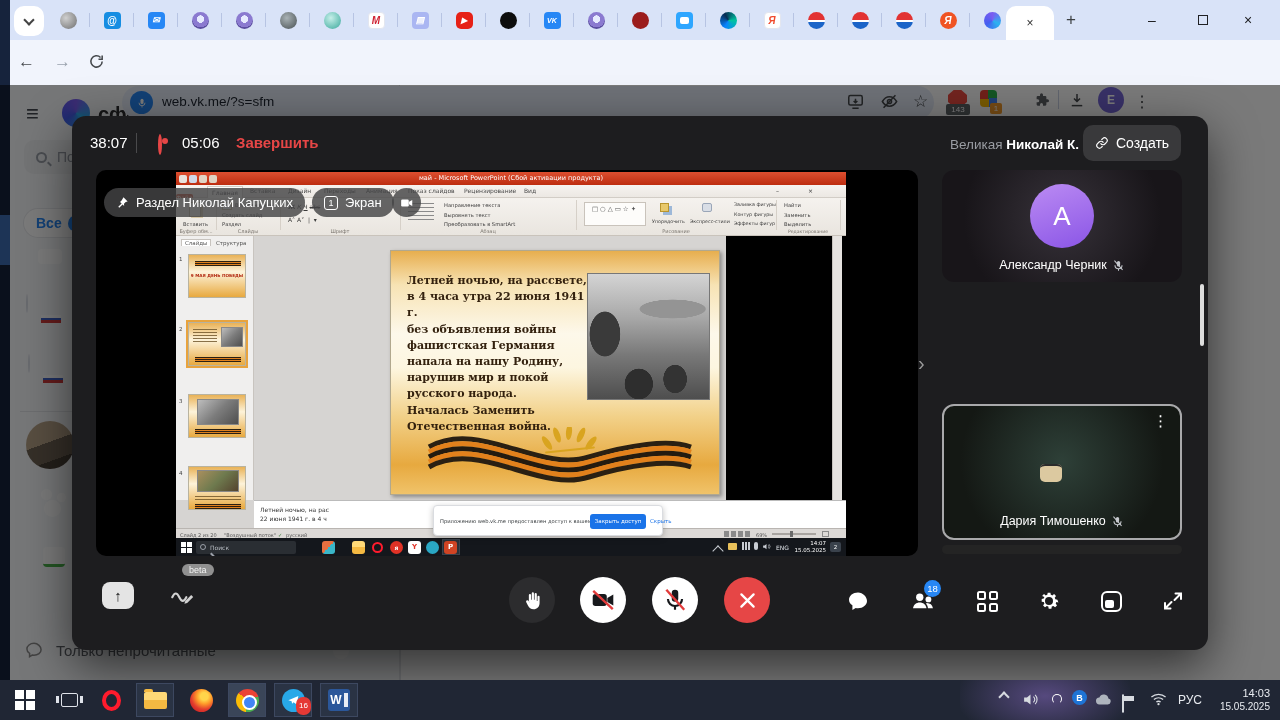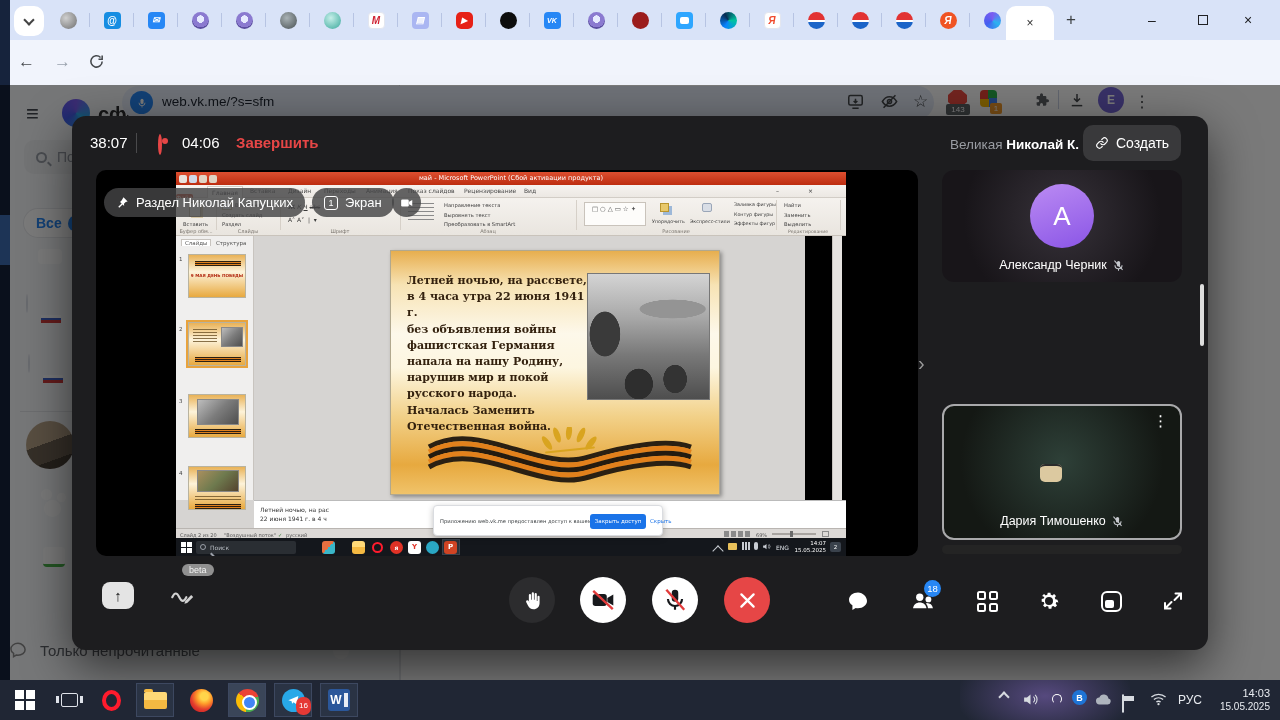--- a/index.html
+++ b/index.html
@@ -71,21 +71,21 @@
 .sav1{border-radius:12px;background:#2787f5;position:relative}
 .sav1::after{content:"";position:absolute;left:12px;top:16px;width:24px;height:15px;background:#fff;border-radius:4px}
 .sav-emb{background:radial-gradient(circle at 50% 42%,#fff 0 30%,#dfe6f3 32% 58%,#b9c6e6 60%);border:1px solid #d9dde6;position:relative}
 .sav-emb::after{content:"";position:absolute;left:14px;top:20px;width:20px;height:8px;background:linear-gradient(180deg,#fff 33%,#3f63c8 33% 66%,#d23b3b 66%)}
 .sav-photo{background:linear-gradient(160deg,#b9a489 0 45%,#6f6354 45% 75%,#4a4138 75%)}
 .sav-green{background:#35b36b;position:relative}
 .sav-green::after{content:"";position:absolute;left:11px;top:12px;width:11px;height:11px;border-radius:50%;background:#fff;box-shadow:15px 3px 0 -1px #fff,6px 14px 0 3px #fff}
 .sav-cal{background:#4bb34b;position:relative}
 .sav-cal::after{content:"";position:absolute;left:13px;top:14px;width:22px;height:20px;background:#fff;border-radius:4px;box-shadow:inset 0 5px 0 #4bb34b00,inset 0 -12px 0 -9px #4bb34b}
 .listdiv{left:20px;width:60px;height:1px;background:#e2e4e8}
-.unreadrow{left:8px;top:555px;display:flex;align-items:center;gap:12px}
+.unreadrow{left:24px;top:555px;display:flex;align-items:center;gap:12px}
 .unreadlbl{font-size:15px;color:#5d6067}
 .tog{width:38px;height:22px;border-radius:11px;background:#d4d6da;position:relative}
 .tog::after{content:"";position:absolute;right:3px;top:3px;width:16px;height:16px;border-radius:50%;background:#fff}
 .dim{left:0;top:0;width:1280px;height:595px;background:rgba(0,0,0,.52);z-index:5}
 
 
 .modal{left:72px;top:31px;width:1136px;height:534px;background:#1d1d1f;border-radius:14px;z-index:10;box-shadow:0 16px 48px rgba(0,0,0,.6)}
 .calltime{left:18px;top:18px;font-size:15px;color:#fff}
 .hdrdiv{left:64px;top:17px;width:1px;height:20px;background:#4a4a4c}
 .recdot{left:86px;top:20px;width:14px;height:14px;border-radius:50%;border:2px solid #e64646;position:relative}
@@ -122,21 +122,21 @@
 .baricon{width:26px;height:26px;display:flex;align-items:center;justify-content:center}
 .grid4{display:grid;grid-template-columns:9px 9px;grid-template-rows:9px 9px;gap:3px}
 .grid4 i{border:2px solid #fff;border-radius:2.5px}
 .pip{width:21px;height:21px;border:2.2px solid #fff;border-radius:6px;position:relative}
 .pip::after{content:"";position:absolute;left:2px;bottom:2px;width:9px;height:8px;background:#fff;border-radius:2px}
 .sharebtn{left:30px;top:466px;width:32px;height:27px;background:#e4e4e4;border-radius:8px;display:flex;align-items:center;justify-content:center;font-size:15px;font-weight:bold;color:#1a1a1a}
 .betapill{left:110px;top:448px;background:#909090;color:#f2f2f2;font-size:9px;border-radius:8px;padding:1px 7px}
 .pplbadge{left:852px;top:464px;width:17px;height:17px;border-radius:50%;background:#2787f5;color:#fff;font-size:9.5px;display:flex;align-items:center;justify-content:center;z-index:2}
 
 
-.screen{left:80px;top:2px;width:629px;height:384px;background:#d6d4d2;font-family:"DejaVu Sans",sans-serif}
+.screen{left:80px;top:2px;width:550px;height:384px;background:#d6d4d2;font-family:"DejaVu Sans",sans-serif}
 .ptitle{left:0;top:0;width:670px;height:13px;background:linear-gradient(180deg,#dd4f30,#bd2d10);color:#fff;font-size:6.5px;text-align:center;line-height:13px;white-space:nowrap}
 .qat{left:3px;top:2.5px;display:flex;gap:2px}
 .qat i{width:8px;height:8px;border-radius:2px}
 .ptabs{left:0;top:13px;width:670px;height:13px;background:linear-gradient(#f6f3f0,#ece8e3);border-bottom:1px solid #d2cdc6}
 .ptab2{position:absolute;top:1.5px;font-size:6px;color:#4a4a4a;white-space:nowrap}
 .pfile{left:2px;top:1px;width:26px;height:11px;background:#bf3a1d;color: #fff;border-radius:2px 2px 0 0;text-align:center;line-height:11px;font-size:6px}
 .phome{left:31px;top:1px;width:36px;height:12px;background:#fdfcfa;border:1px solid #d2cdc6;border-bottom:none;text-align:center;line-height:11px;font-size:6px;color:#333}
 .ribbon{left:0;top:26px;width:670px;height:38px;background:linear-gradient(#f5f2ee,#e9e5df);border-bottom:1px solid #c9c3bb}
 .rsep{position:absolute;top:2px;width:1px;height:30px;background:#d6d0c8}
 .r5{font-size:5.2px;color:#3b3b3b;line-height:8px;white-space:nowrap}
@@ -392,21 +392,21 @@
     <span class="abs" style="left:400px;top:560px;width:1px;height:35px;background:#e2e4e8"></span>
 
     
     <div class="abs dim"></div>
 
     
     <div class="abs modal">
       <span class="abs calltime">38:07</span>
       <span class="abs hdrdiv"></span>
       <span class="abs recdot"></span>
-      <span class="abs rectime">04:06</span>
+      <span class="abs rectime">05:06</span>
       <span class="abs endlink">Завершить</span>
       <span class="abs speaking"><span>Великая</span> <b>Николай К.</b></span>
       <div class="abs linkbtn">
         <svg width="14" height="14" viewBox="0 0 24 24" fill="none" stroke="#fff" stroke-width="2" stroke-linecap="round">
             <path d="M10 13.2a4.6 4.6 0 0 0 6.9.5l2.8-2.8a4.6 4.6 0 0 0-6.5-6.5l-1.6 1.6"></path>
             <path d="M14 10.8a4.6 4.6 0 0 0-6.9-.5l-2.8 2.8a4.6 4.6 0 0 0 6.5 6.5l1.6-1.6"></path>
           </svg>
         <span>Создать</span>
       </div>
 

